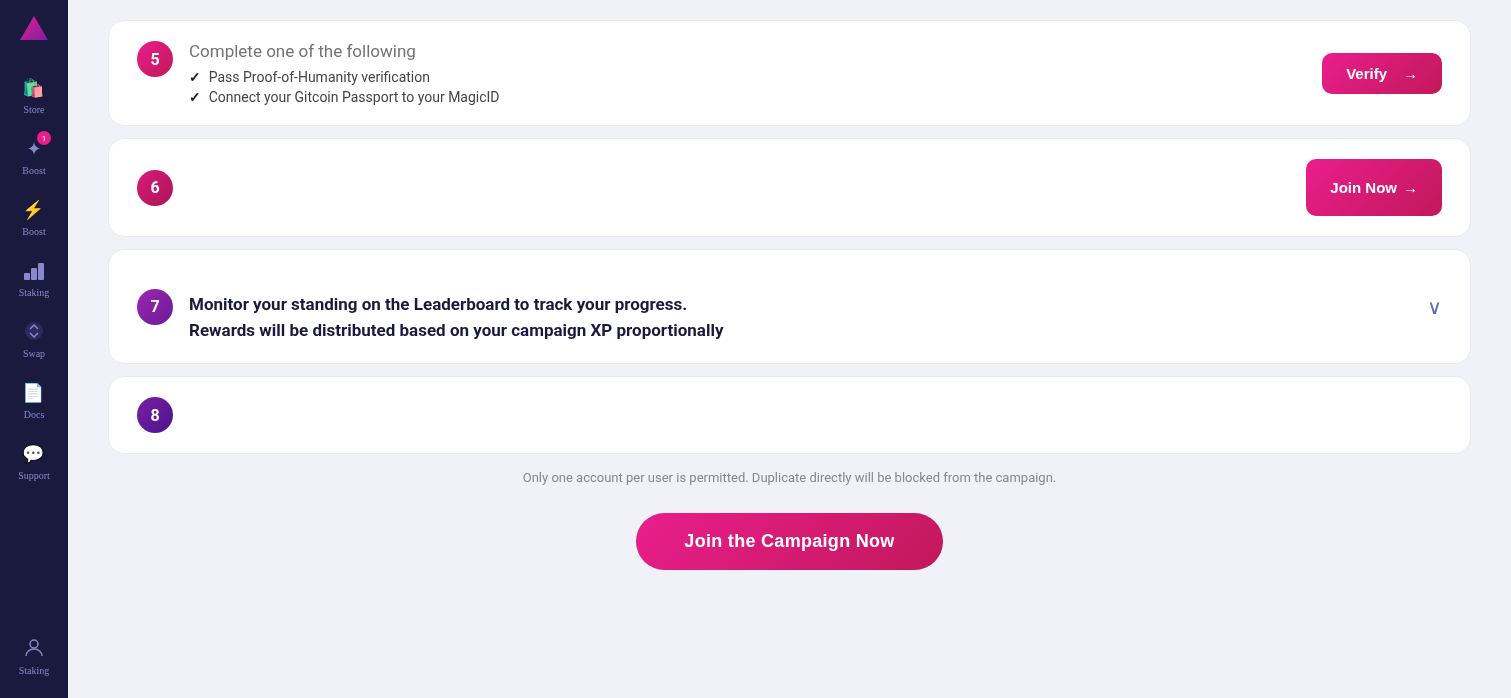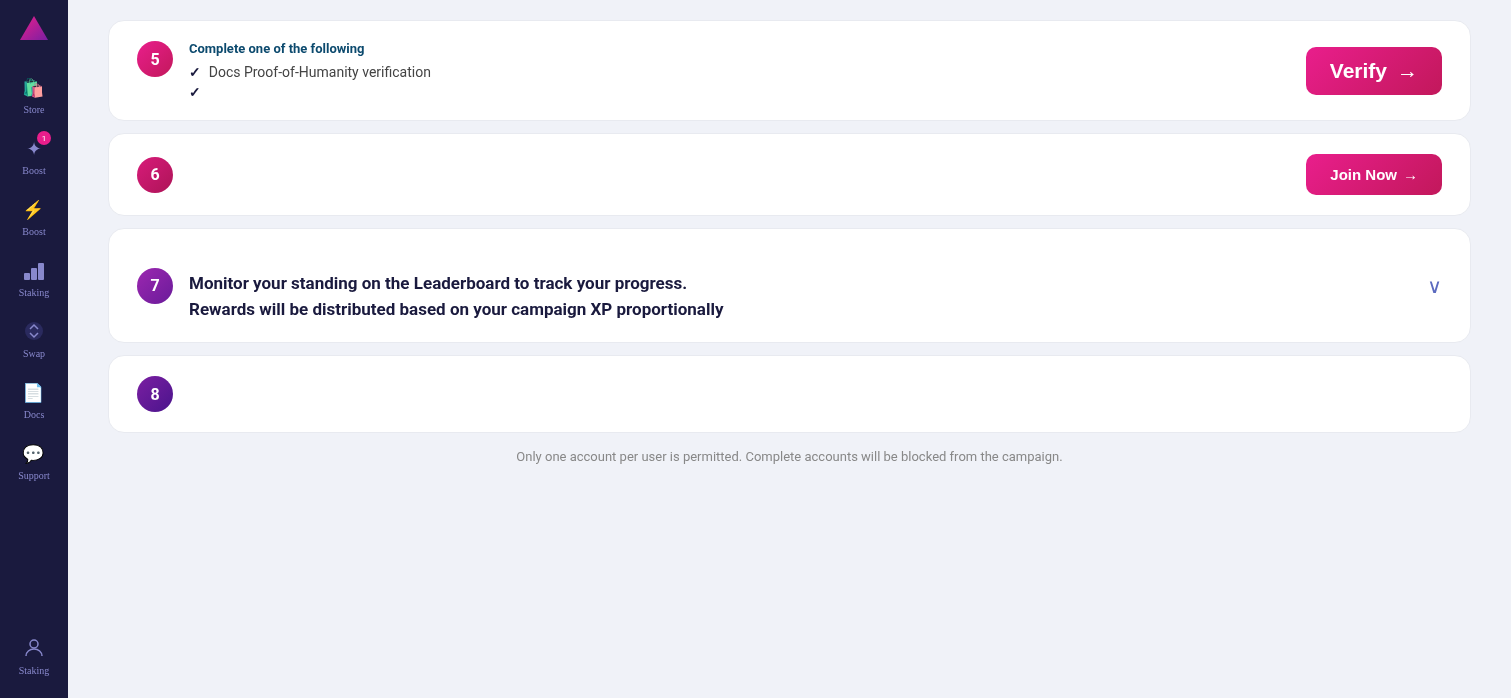--- a/index.html
+++ b/index.html
@@ -102,23 +102,23 @@
       color: white;
       flex-shrink: 0;
     }
     .badge-5 { background: linear-gradient(135deg, #e91e8c, #c2185b); }
     .badge-6 { background: linear-gradient(135deg, #d81b7a, #ad1457); }
     .badge-7 { background: linear-gradient(135deg, #9c27b0, #6a1b9a); }
     .badge-8 { background: linear-gradient(135deg, #7b1fa2, #4a148c); }
 
     .card-content { flex: 1; }
     .card-title {
-      font-size: 13px;
-      font-weight: 700;
-      color: #0c4a6e;
+      font-size: 17px;
+      font-weight: 400;
+      color: #737373;
       margin-bottom: 8px;
     }
     .card-checklist {
       list-style: none;
       display: flex;
       flex-direction: column;
       gap: 4px;
     }
     .card-checklist li {
       display: flex;
@@ -140,35 +140,35 @@
       line-height: 1.4;
     }
 
     
     .btn-verify {
       background: linear-gradient(135deg, #e91e8c, #c2185b);
       color: white;
       border: none;
       border-radius: 10px;
       padding: 12px 24px;
-      font-size: 21px;
+      font-size: 15px;
       font-weight: 600;
       cursor: pointer;
       display: flex;
       align-items: center;
-      gap: 10px;
+      gap: 16px;
       white-space: nowrap;
       flex-shrink: 0;
     }
     .btn-join-now {
       background: linear-gradient(135deg, #e91e8c, #c2185b);
       color: white;
       border: none;
       border-radius: 10px;
-      padding: 12px 24px;
+      padding: 20px 24px;
       font-size: 15px;
       font-weight: 700;
       cursor: pointer;
       display: flex;
       align-items: center;
       gap: 6px;
       white-space: nowrap;
       flex-shrink: 0;
     }
 
@@ -292,24 +292,25 @@
   <div class="card">
     <div class="card-left">
       <div class="step-badge badge-5">
         <span>5</span>
       </div>
       <div class="card-content">
         <div class="card-title">Complete one of the following</div>
         <ul class="card-checklist">
           <li>
             <span class="check-mark">✓</span>
-            <span>Docs Proof-of-Humanity verification</span>
+            <span>Pass Proof-of-Humanity verification</span>
           </li>
           <li>
             <span class="check-mark">✓</span>
+            <span>Connect your Gitcoin Passport to your MagicID</span>
           </li>
         </ul>
       </div>
     </div>
     <button class="btn-verify">
       <span>Verify</span>
       <span>→</span>
     </button>
   </div>
 
@@ -338,16 +339,21 @@
   </div>
 
   <div class="card">
     <div class="card-left">
       <div class="step-badge badge-8">
         <span>8</span>
       </div>
     </div>
   </div>
 
-  <p class="disclaimer">Only one account per user is permitted. Complete accounts will be blocked from the campaign.</p>
-
+  <p class="disclaimer">Only one account per user is permitted. Duplicate directly will be blocked from the campaign.</p>
+
+  <div class="cta-container">
+    <button class="btn-cta">
+      <span>Join the Campaign Now</span>
+    </button>
+  </div>
 
 </main>
 
 </body></html>

